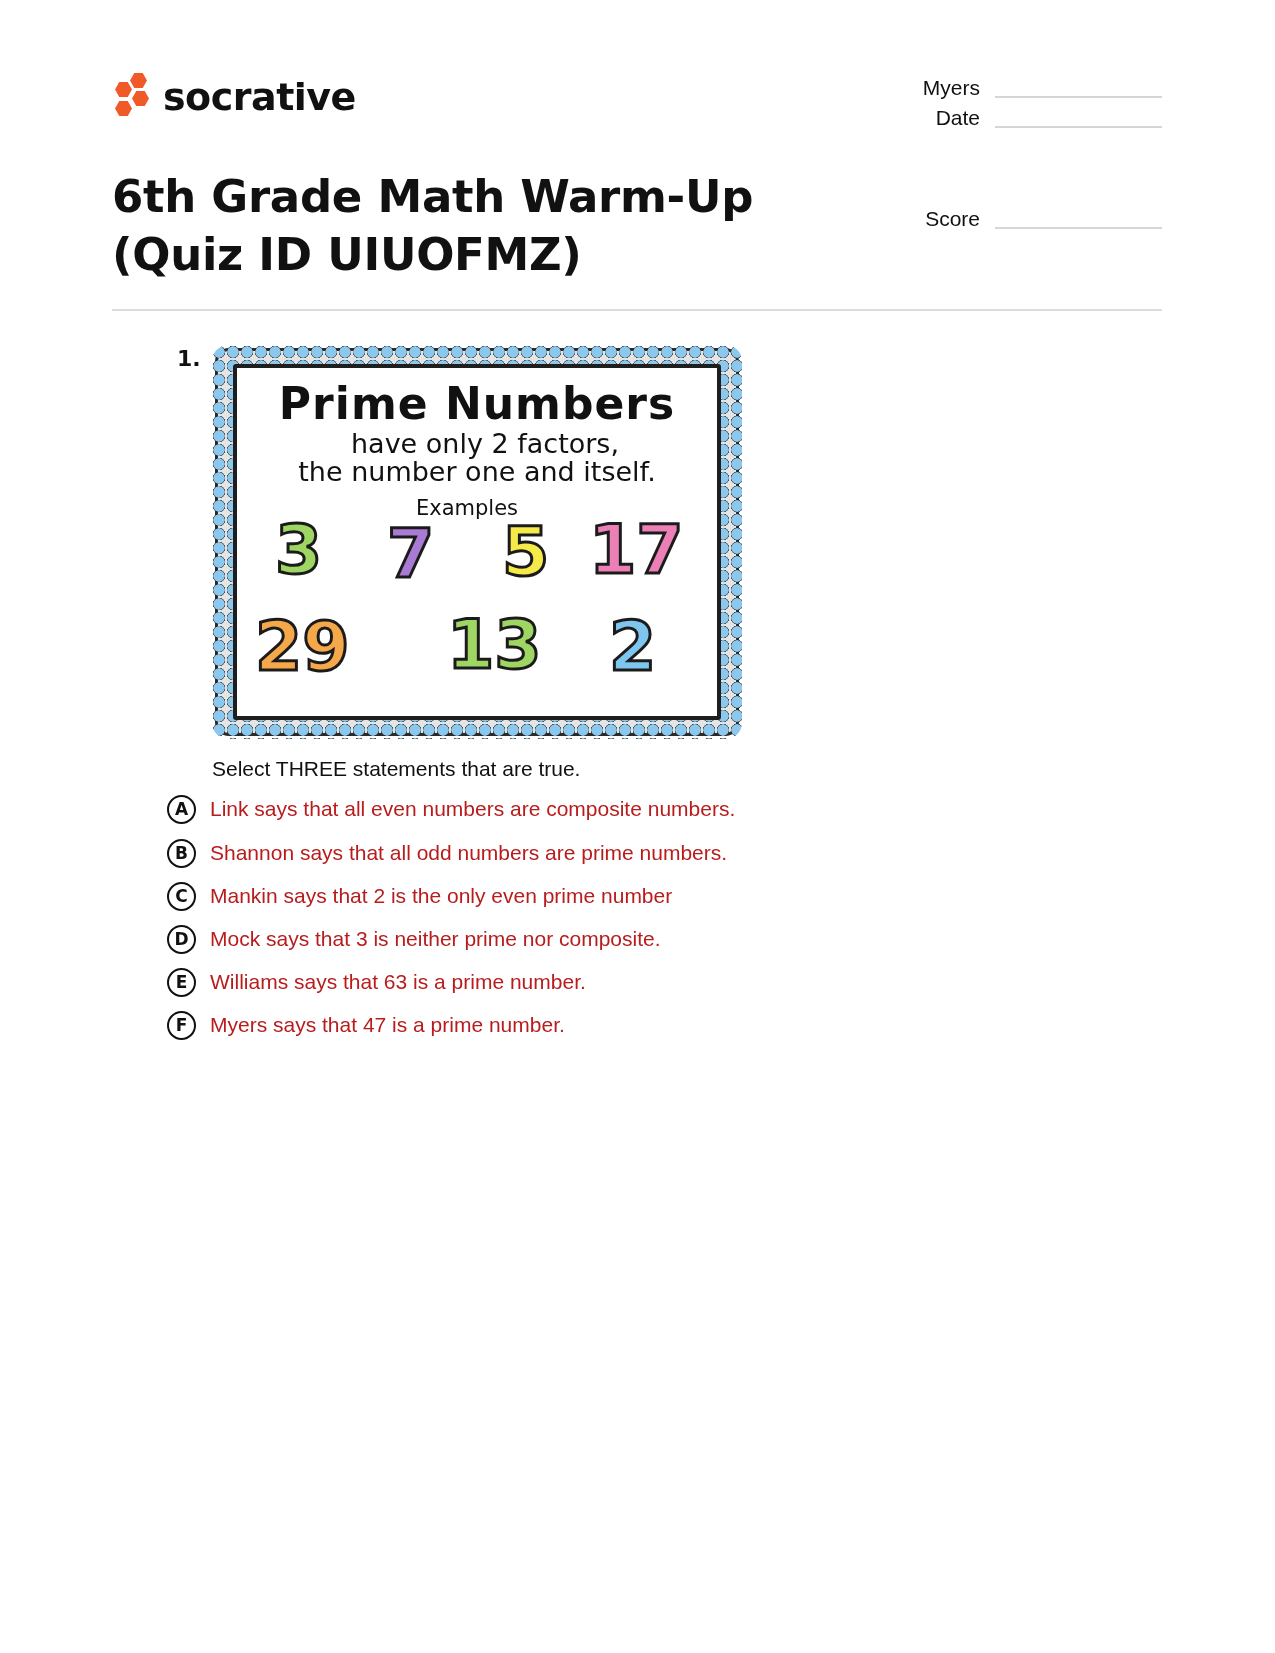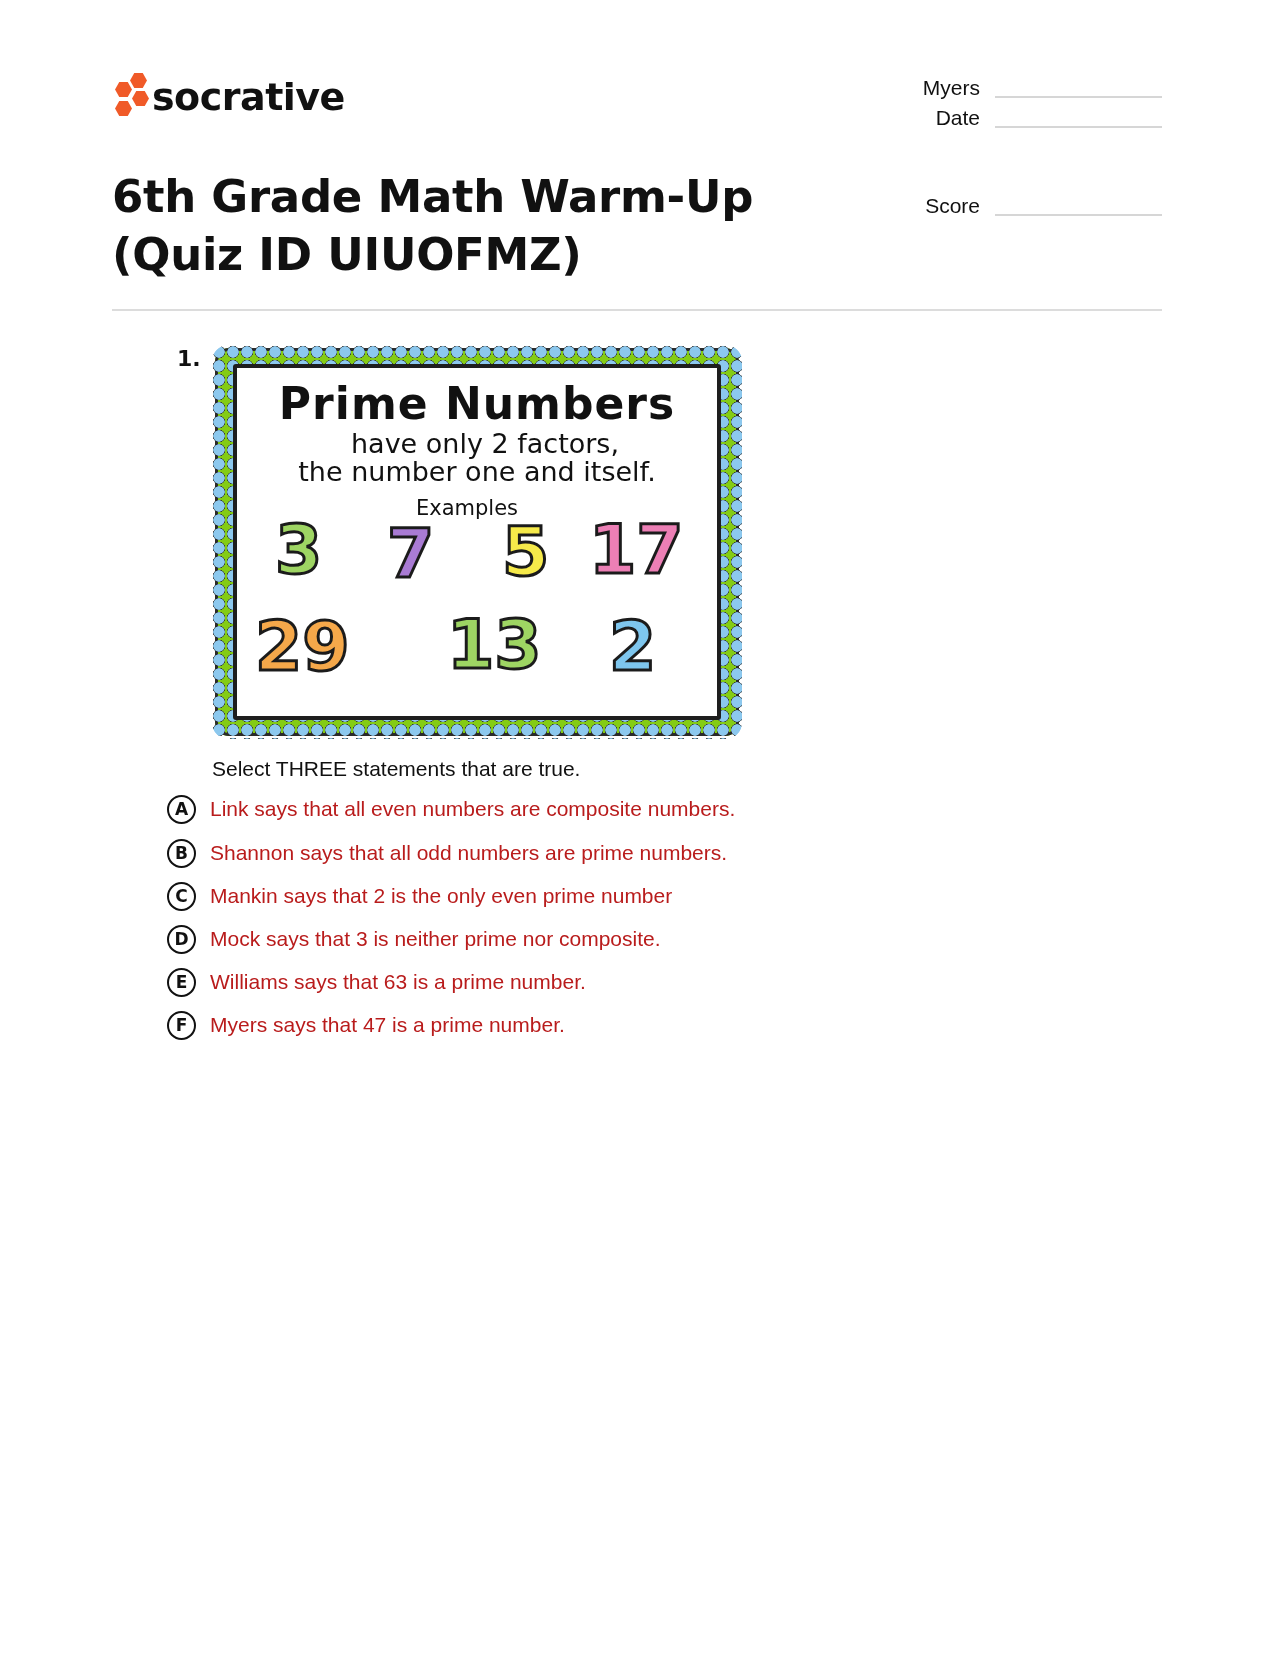--- a/index.html
+++ b/index.html
@@ -3,41 +3,41 @@
 <meta charset="utf-8">
 <style>
   html, body { margin: 0; padding: 0; background: #ffffff; }
   body { width: 1275px; height: 1653px; position: relative; overflow: hidden;
          font-family: "Liberation Sans", "DejaVu Sans", sans-serif; color: #111; }
 
   .logo { position: absolute; left: 112px; top: 73px; display: flex; align-items: center; }
   .logo-mark { width: 40px; height: 50px; position: relative; }
   .hex { position: absolute; width: 17px; height: 15px; background: #f05a28;
          clip-path: polygon(25% 0, 75% 0, 100% 50%, 75% 100%, 25% 100%, 0 50%); }
-  .logo-text { font-family: "DejaVu Sans", sans-serif; font-weight: bold;
+  .logo-text { margin-left: 11px; font-family: "DejaVu Sans", sans-serif; font-weight: bold;
                font-size: 38px; letter-spacing: -0.5px; color: #111; line-height: 1; margin-top: -2px; }
 
   .fields { position: absolute; left: 880px; top: 76px; width: 282px; }
   .field { position: absolute; right: 0; display: flex; align-items: flex-end; }
   .field-label { width: 100px; text-align: right; font-size: 21px; color: #111; padding-right: 15px; }
   .field-line { width: 167px; border-bottom: 2px solid #d6d6d6; height: 1px; margin-bottom: 2px; }
 
   .title { position: absolute; left: 112px; top: 168px; width: 770px; margin: 0;
            font-family: "DejaVu Sans", sans-serif; font-weight: bold; font-size: 45px;
            line-height: 58px; color: #111; letter-spacing: -0.3px; }
 
   .divider { position: absolute; left: 112px; top: 309px; width: 1050px; height: 0;
              border-top: 2px solid #dcdcdc; }
 
   .qnum { position: absolute; left: 177px; top: 346px; font-family: "DejaVu Sans", sans-serif;
           font-weight: bold; font-size: 22px; color: #111; }
 
   
   .poster { position: absolute; left: 215px; top: 348px; width: 524px; height: 388px;
-            background: #84cc16; border-radius: 14px;
+            background: #e5e5e5; border-radius: 14px;
             box-shadow: inset 0 0 0 3px #2a2a2a; }
   .poster::before { content: ""; position: absolute; inset: -3px;
             background: radial-gradient(circle at 50% 50%, #8cc8ee 55%, #2a2a2a 60%, transparent 66%) 0 0 / 14px 14px;
             border-radius: 16px; z-index: 0;
             -webkit-mask: linear-gradient(#000,#000) content-box, linear-gradient(#000,#000);
             padding: 0; }
   .poster-inner { position: absolute; left: 18px; top: 16px; right: 18px; bottom: 16px;
                   background: #fff; border: 4px solid #1e1e1e; border-radius: 3px; z-index: 1; }
   .p-title { position: absolute; left: 0; right: 0; top: 10px; text-align: center;
              font-family: "DejaVu Sans", sans-serif; font-weight: bold; font-size: 44px;
@@ -75,21 +75,21 @@
 
 <div class="fields">
   <div class="field" style="top:0px;">
     <span class="field-label">Myers</span>
     <span class="field-line"></span>
   </div>
   <div class="field" style="top:30px;">
     <span class="field-label">Date</span>
     <span class="field-line"></span>
   </div>
-  <div class="field" style="top:118px;justify-content:center;">
+  <div class="field" style="top:131px;justify-content:center;">
     <span class="field-label">Score</span>
     <span class="field-line"></span>
   </div>
 </div>
 
 <h1 class="title">6th Grade Math Warm-Up (Quiz ID UIUOFMZ)</h1>
 
 <div class="divider"></div>
 
 <div class="qnum">1.</div>

